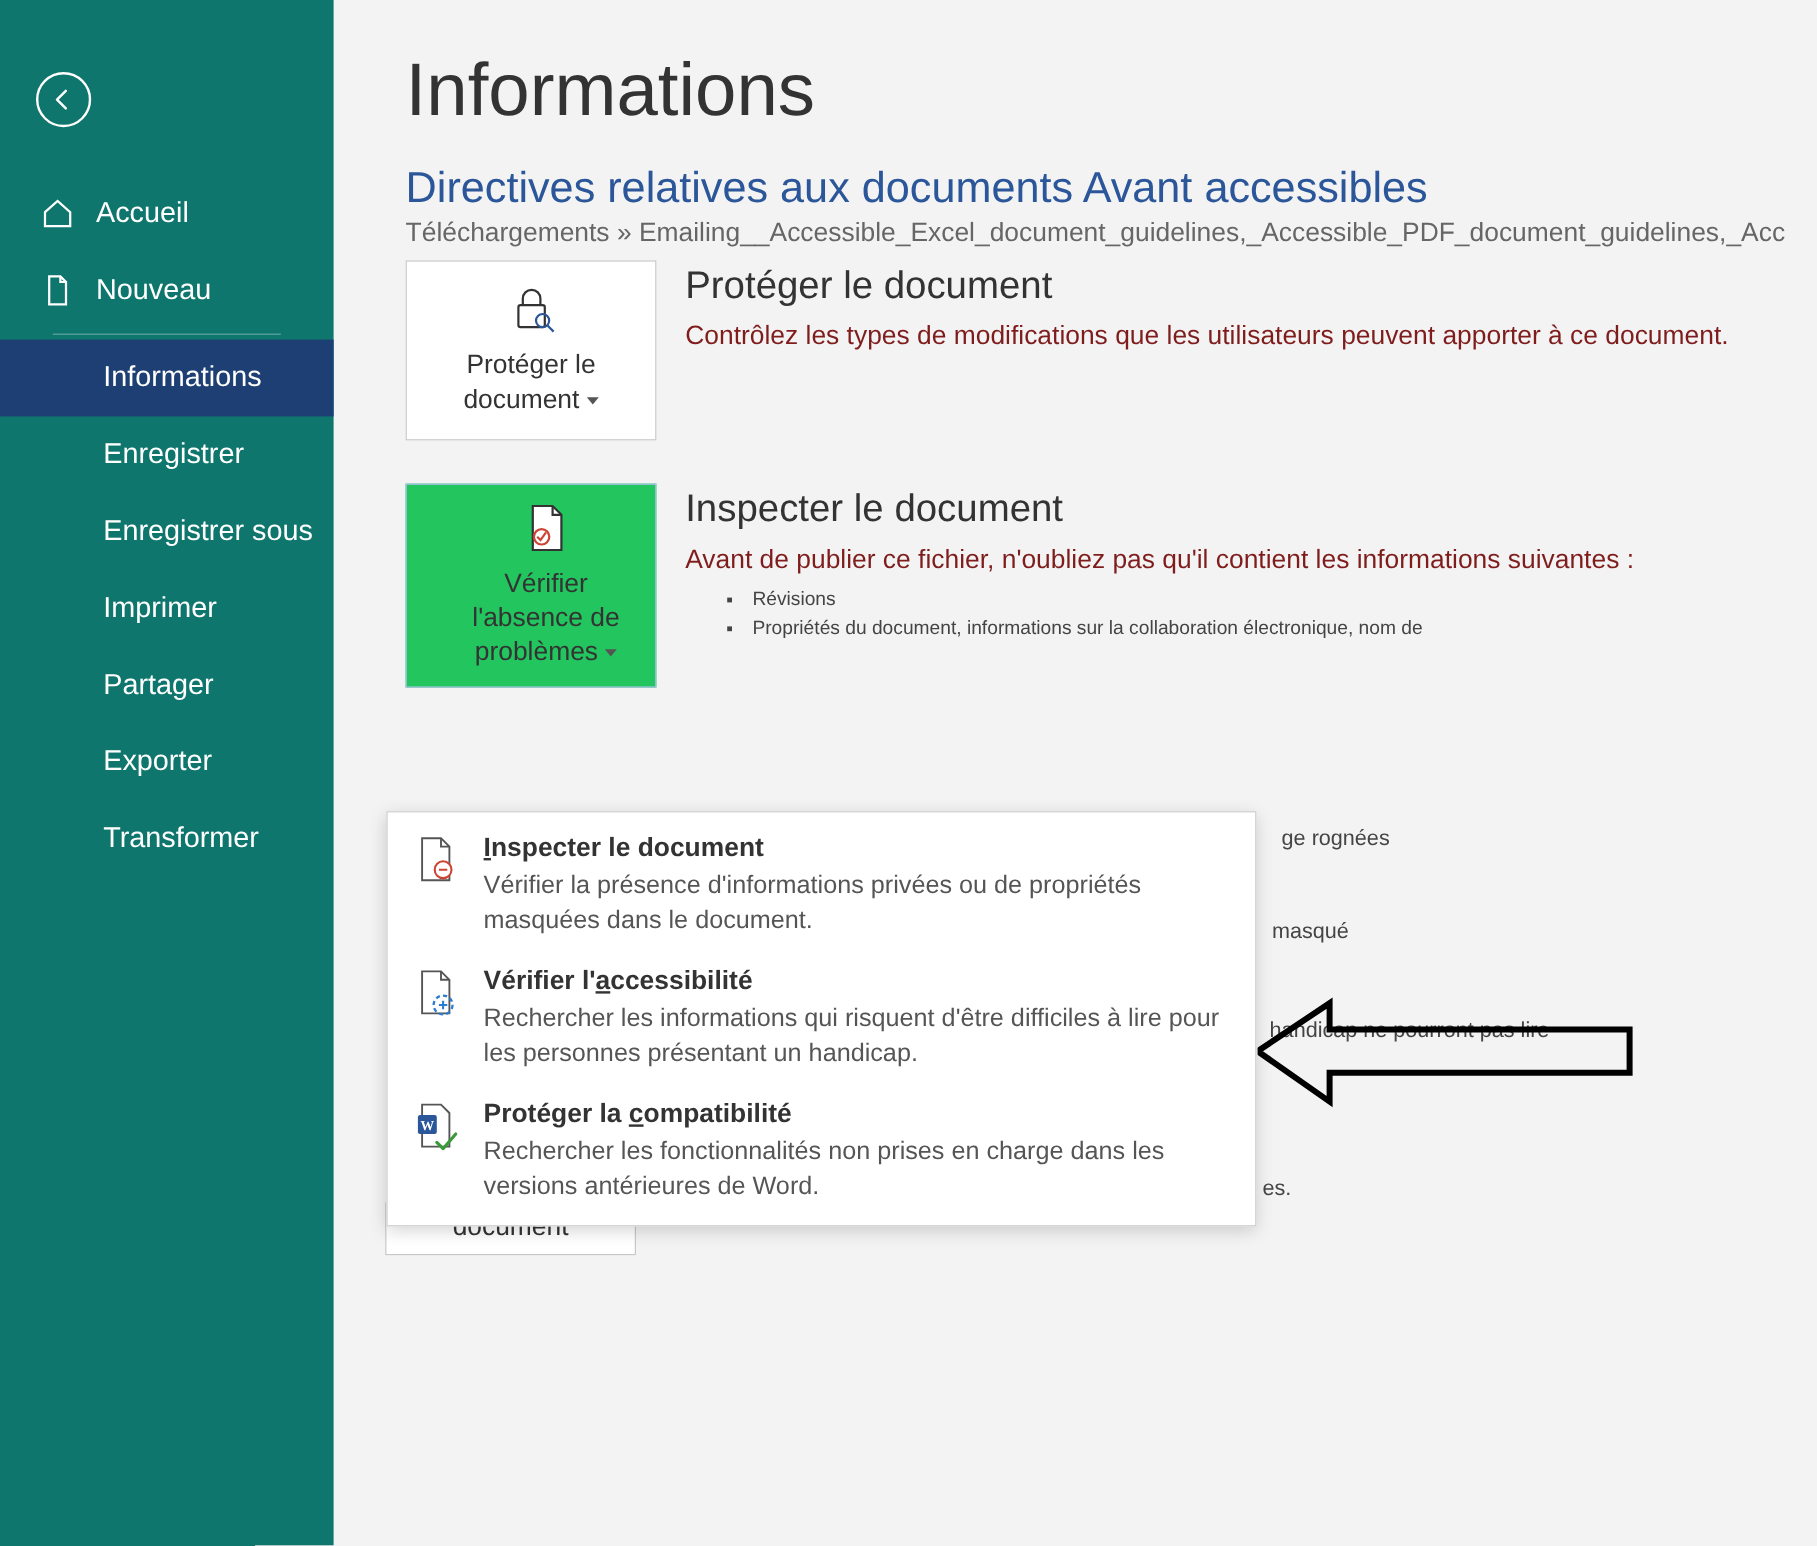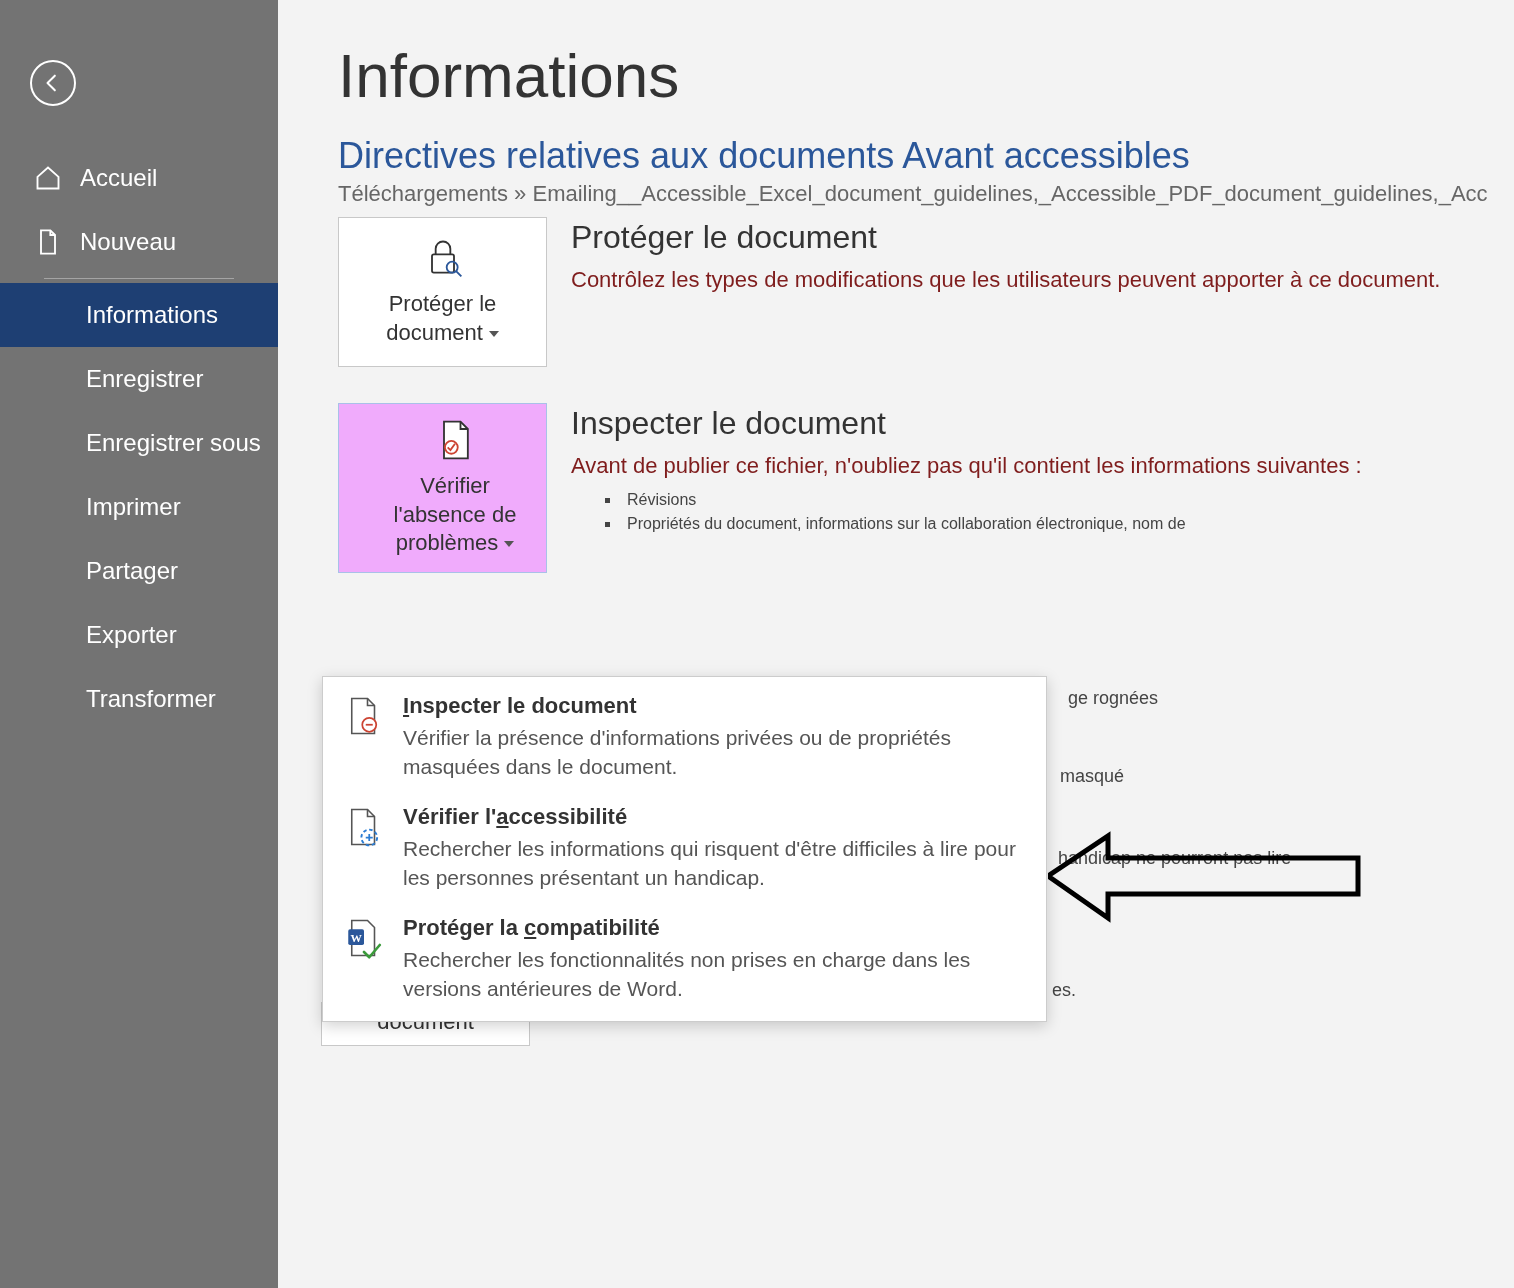--- a/index.html
+++ b/index.html
@@ -9,21 +9,21 @@
     background: #f3f3f3;
     color: #333;
     overflow: hidden;
     width: 1514px;
     height: 1288px;
     position: relative;
   }
   .container { display: flex; height: 100%; }
   .sidebar {
     width: 278px;
-    background: #737373;
+    background: #0f766e;
     color: #fff;
     padding-top: 60px;
     flex-shrink: 0;
   }
   .back-btn {
     width: 46px; height: 46px;
     border: 2px solid #fff;
     border-radius: 50%;
     margin-left: 30px;
     margin-bottom: 40px;
@@ -81,21 +81,21 @@
     min-height: 150px;
     border: 1px solid #c8c8c8;
     background: #fff;
     display: flex;
     flex-direction: column;
     align-items: center;
     justify-content: center;
     padding: 14px 8px;
     cursor: pointer;
   }
-  .tile.selected { background: #f0abfc; border-color: #a9c1e8; padding-left: 33px; }
+  .tile.selected { background: #22c55e; border-color: #a9c1e8; padding-left: 33px; }
   .tile .tile-icon { width: 44px; height: 44px; margin-bottom: 10px; }
   .tile .tile-label { font-size: 22px; color: #333; text-align: center; line-height: 1.3; }
   .tile .caret { display:inline-block; margin-left:6px; width:0; height:0; border-left:5px solid transparent; border-right:5px solid transparent; border-top:6px solid #555; vertical-align: middle; }
   .section-body { flex: 1; padding-top: 2px; }
   .section-heading { font-size: 32px; font-weight: 400; color: #333; margin-bottom: 8px; }
   .section-desc { font-size: 22px; color: #7f1d1d; line-height: 1.45; margin-bottom: 4px; max-width: 900px; }
   .bullets { margin-top: 6px; }
   .bullets li { font-size: 16px; color: #444; line-height: 1.5; margin-left: 50px; list-style: square; padding-left: 6px; }
   
   .dropdown {

